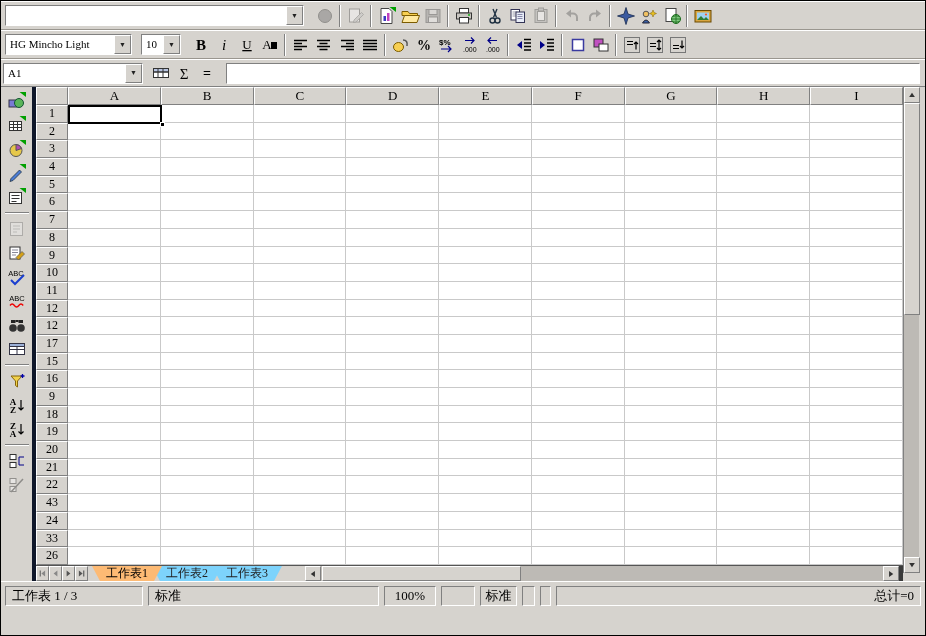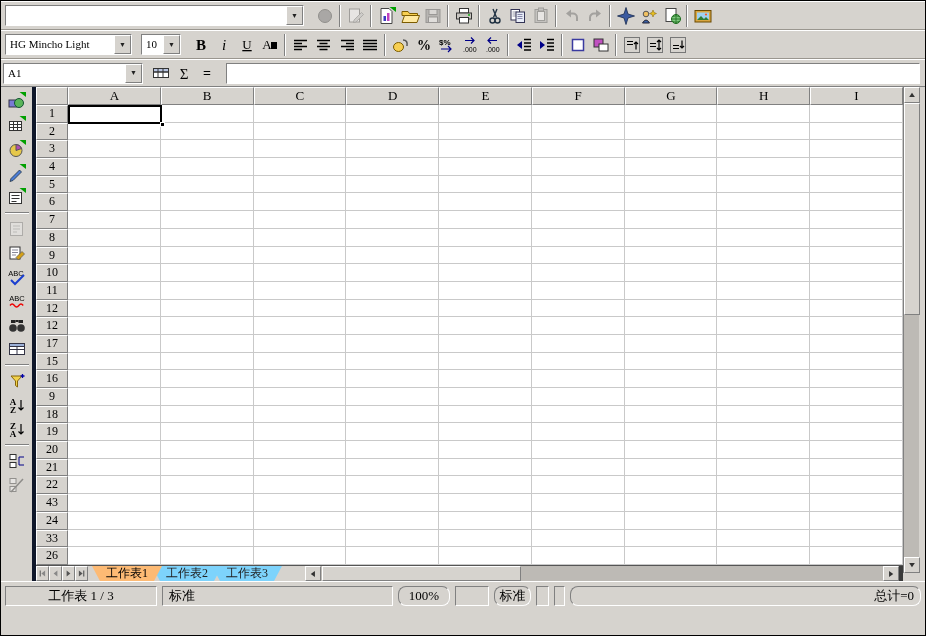--- a/index.html
+++ b/index.html
@@ -58,22 +58,22 @@
     background:#7dd3fc;margin-right:-10px;color:#222;}
   .sheettab.active{background:#fdba74;color:#000;z-index:2;position:relative;}
   .hscroll{margin-left:auto;width:594px;height:15px;background:#bdbab5;position:relative;display:flex;flex:none;}
   .hthumb{position:absolute;left:17px;top:0;width:199px;height:15px;background:#d6d3ce;border-top:1px solid #fff;border-left:1px solid #fff;border-right:1px solid #808080;border-bottom:1px solid #808080;}
   .hscroll .sbbtn{height:15px;}
   .hright{position:absolute;right:0;top:0;}
   .splitbox{width:4px;height:15px;background:#3a3a3a;flex:none;}
   
   .statusbar{height:28px;background:#d6d3ce;border-top:1px solid #fff;display:flex;align-items:center;padding:0 4px;}
   .sbpanel{height:20px;border-top:1px solid #808080;border-left:1px solid #808080;border-right:1px solid #fff;border-bottom:1px solid #fff;font-size:13px;line-height:18px;padding:0 6px;margin-right:5px;white-space:nowrap;overflow:hidden;background:#d6d3ce;}
-  .ctr{text-align:center;border-radius:8px;}
-  .w1{width:152px;text-align:center;}.w2{width:231px;}.w3{width:52px;}.w4{width:34px;padding:0;}
+  .ctr{text-align:center;}
+  .w1{width:138px;}.w2{width:231px;}.w3{width:52px;}.w4{width:34px;padding:0;}
   .w5{width:37px;padding:0 2px;}.w6{width:13px;padding:0;}.w7{width:11px;padding:0;}
   .grow{flex:1;margin-right:0;text-align:right;}
   u{text-decoration:underline;}
 </style>
 </head>
 <body>
 
 <div id="win">
 
 

